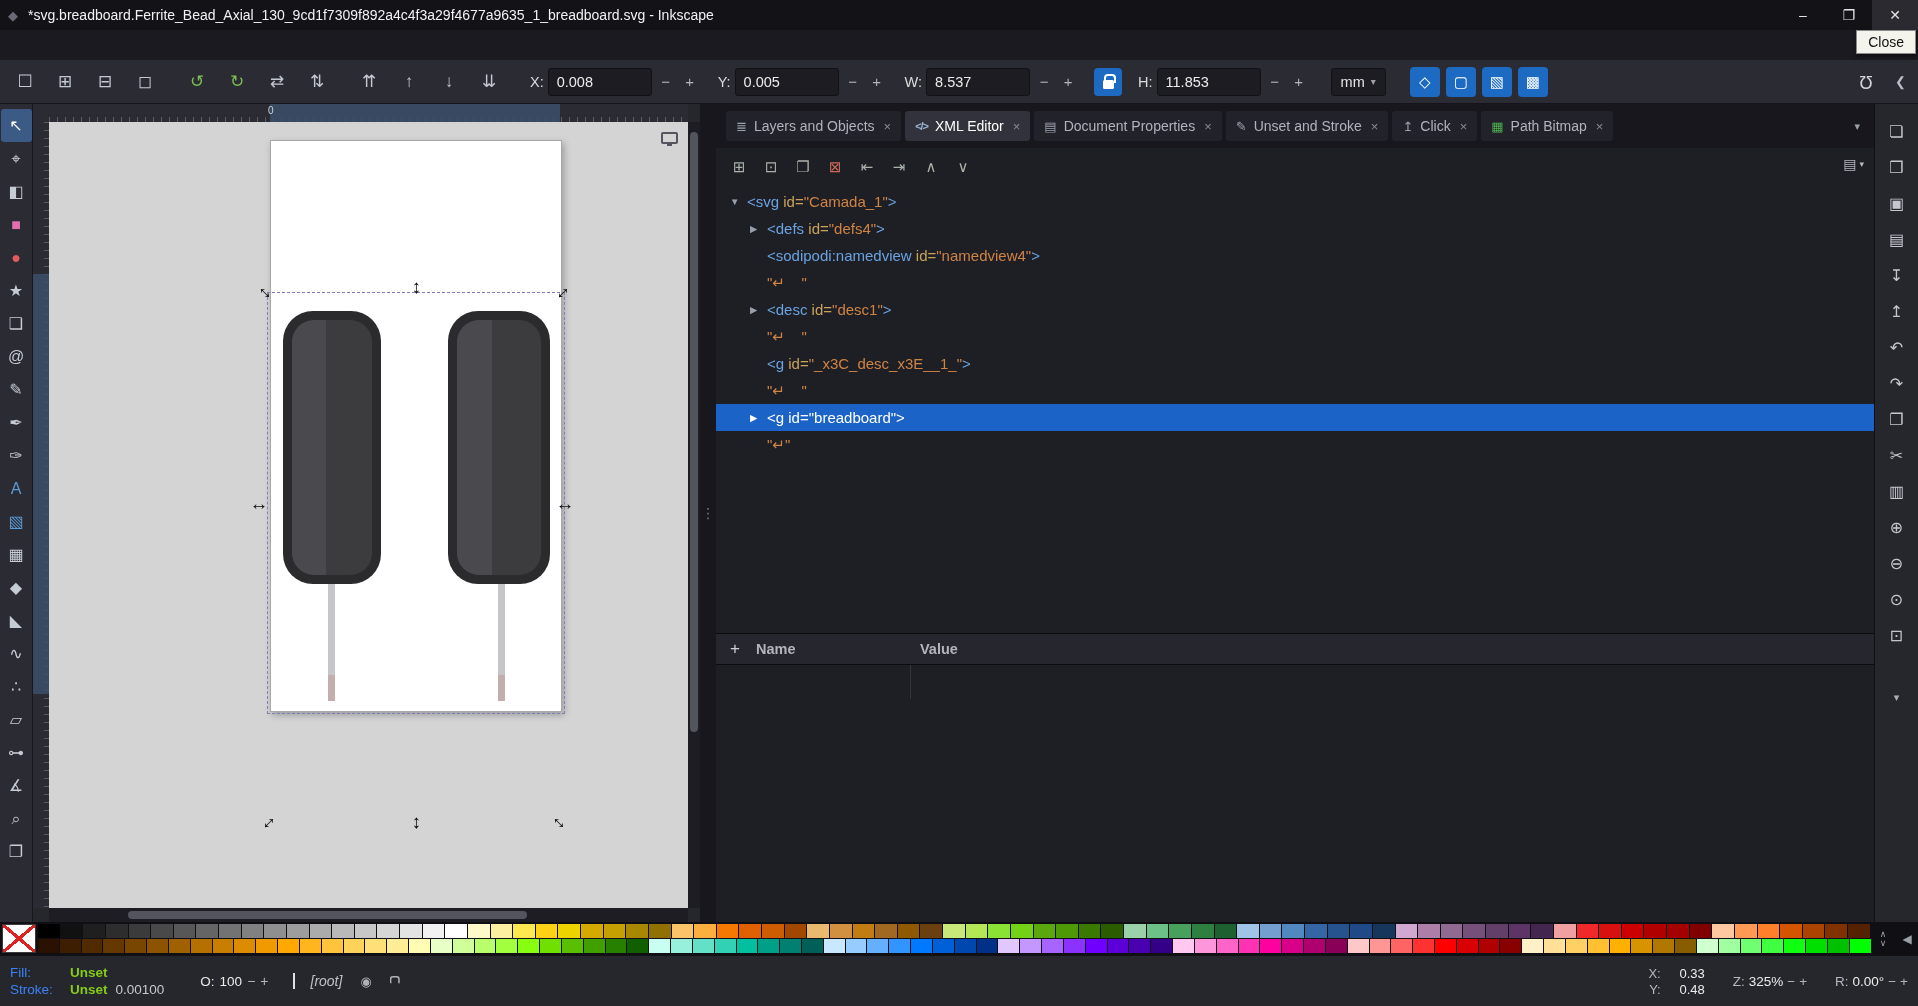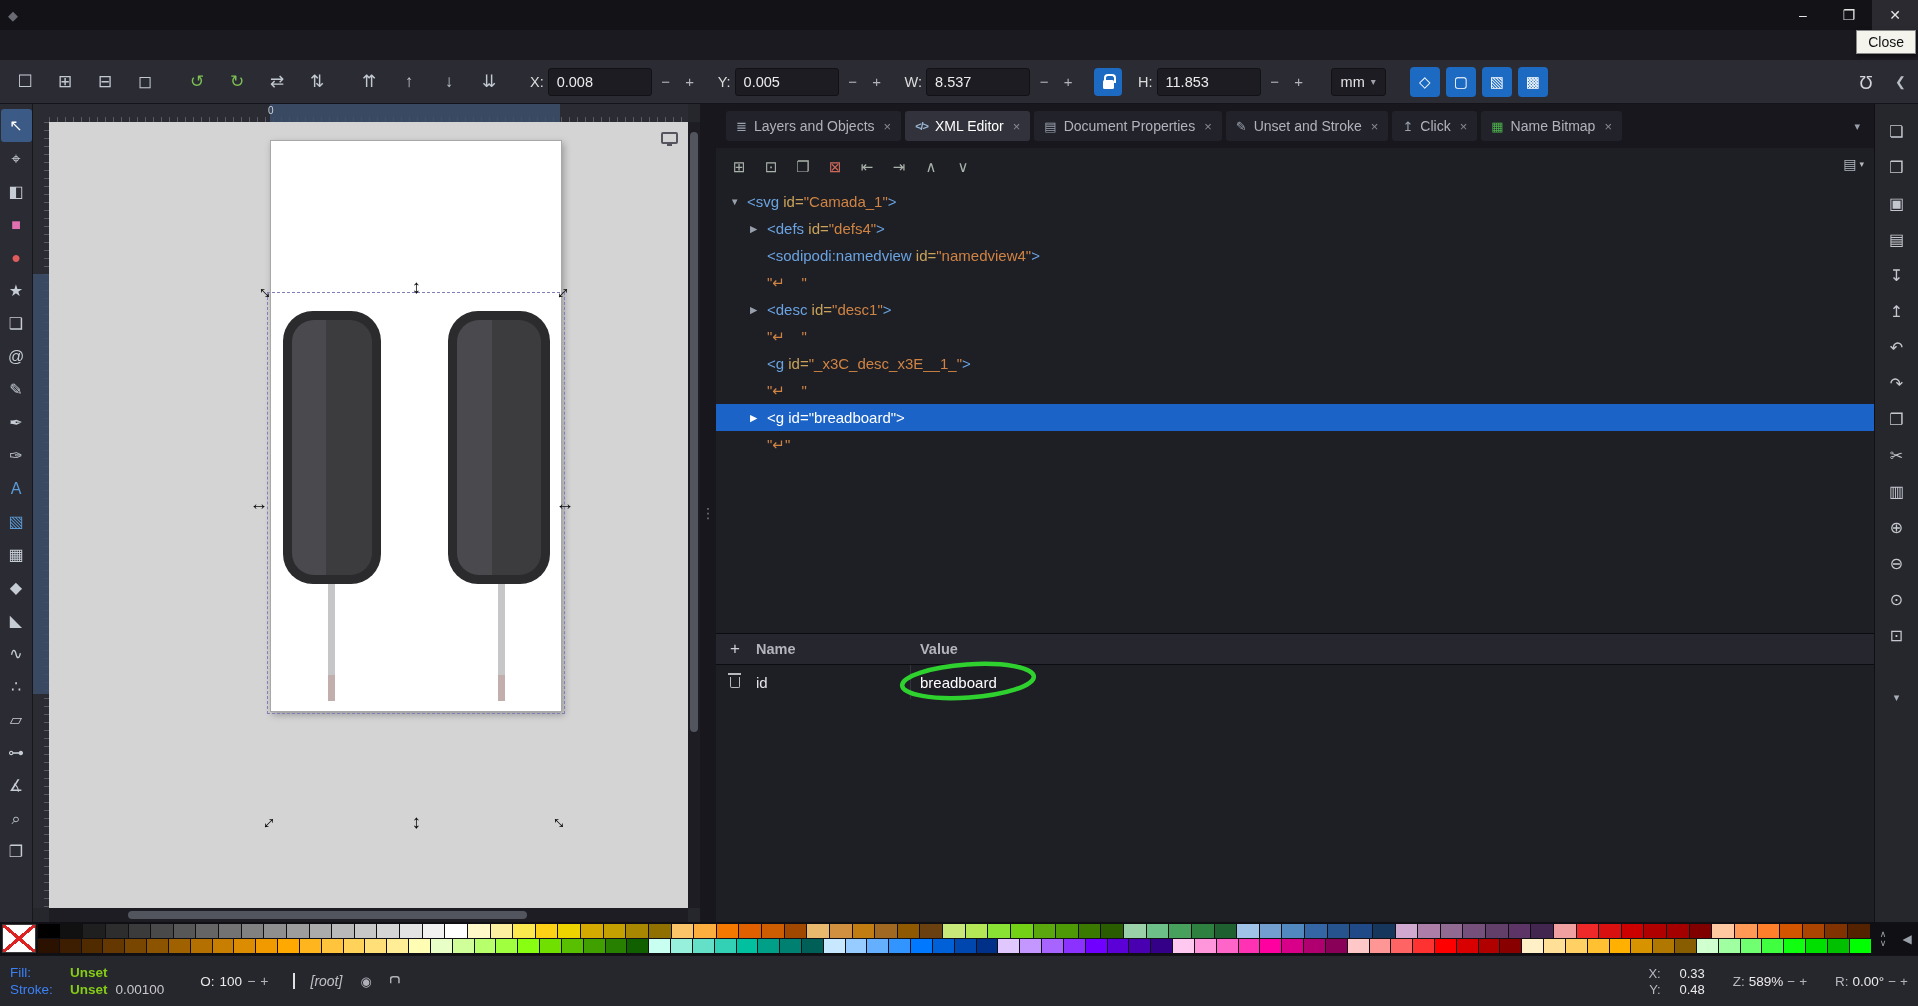--- a/index.html
+++ b/index.html
@@ -185,20 +185,21 @@
 .zr .zv{color:#ececec}
 .zr .sp{color:#b4b4bc}
 </style>
 </head>
 <body>
 
 <div id="app">
 
   <header id="titlebar">
     <span class="appico">◆</span>
+    <span class="title">*svg.breadboard.Ferrite_Bead_Axial_130_9cd1f7309f892a4c4f3a29f4677a9635_1_breadboard.svg - Inkscape</span>
     <div class="winbtns">
       <span class="winbtn">–</span>
       <span class="winbtn">❐</span>
       <span class="winbtn close">✕</span>
     </div>
   </header>
   <div id="close-tooltip">Close</div>
 
 
   <div id="cmdbar">
@@ -345,21 +346,21 @@
         <span>Unset and Stroke</span>
         <span class="tclose">×</span>
       </div>
       <div class="tab">
         <span class="tico">↥</span>
         <span>Click</span>
         <span class="tclose">×</span>
       </div>
       <div class="tab">
         <span class="tico green">▦</span>
-        <span>Name Bitmap</span>
+        <span>Path Bitmap</span>
         <span class="tclose">×</span>
       </div>
     </div>
     <span id="tab-overflow">▾</span>
 
     <div id="xmlbar">
       <span class="xbtn">⊞</span>
       <span class="xbtn">⊡</span>
       <span class="xbtn">❐</span>
       <span class="xbtn del">⊠</span>
@@ -405,28 +406,20 @@
         <span class="exp"></span><span class="txt">"↵"</span>
       </div>
     </div>
 
     <div id="attrs">
       <div class="colline"></div>
       <div class="hdr">
         <span class="add">+</span>
         <span class="hname">Name</span>
         <span class="hvalue">Value</span>
-      </div>
-      <div class="arow">
-        <span class="trash"></span>
-        <span class="aname">id</span>
-        <span class="avalue">breadboard</span>
-        <svg id="ann-circle" viewBox="0 0 152 48">
-          <ellipse cx="74" cy="24" rx="66" ry="16.5" fill="none" stroke="var(--annotation_green,#2fd12f)" stroke-width="4.5" transform="rotate(-4 74 24)"></ellipse>
-        </svg>
       </div>
     </div>
   </div>
 
   <div id="edgebar">
     <span class="ebtn">❏</span>
     <span class="ebtn">❒</span>
     <span class="ebtn">▣</span>
     <span class="ebtn">▤</span>
     <span class="ebtn">↧</span>
@@ -643,21 +636,21 @@
     <span id="eye">◉</span>
     <span id="slock"><span class="lockico"></span></span>
     <div id="coords">
       <span class="cl">X:</span>
       <span class="cv">0.33</span>
       <span class="cl">Y:</span>
       <span class="cv">0.48</span>
     </div>
     <div class="zr">
       <span class="zl">Z:</span>
-      <span class="zv">589%</span>
+      <span class="zv">325%</span>
       <span class="sp">−</span>
       <span class="sp">+</span>
     </div>
     <div class="zr">
       <span class="zl">R:</span>
       <span class="zv">0.00°</span>
       <span class="sp">−</span>
       <span class="sp">+</span>
     </div>
   </div>

